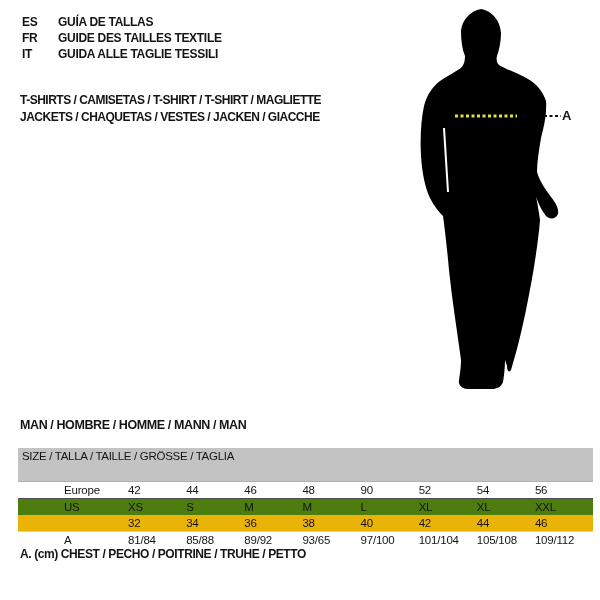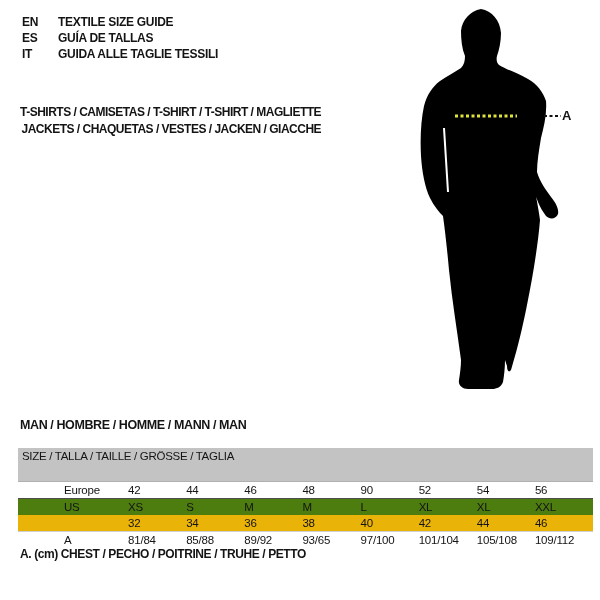--- a/index.html
+++ b/index.html
@@ -15,21 +15,21 @@
 
   
   .lang-block { left: 22px; top: 14px; }
   .lang-row { display: flex; height: 16px; line-height: 16px; }
   .lang-code {
     width: 36px; font-size: 12px; font-weight: bold; letter-spacing: -0.3px;
   }
   .lang-text { font-size: 12px; font-weight: bold; letter-spacing: -0.3px; }
 
   
-  .category-block { left: 20px; top: 104px; text-align: right; }
+  .category-block { left: 20px; top: 92px; }
   .category-line {
     font-size: 12px; font-weight: bold; letter-spacing: -0.5px;
     height: 17px; line-height: 17px; white-space: nowrap;
   }
 
   
   .figure-svg { left: 0; top: 0; width: 600px; height: 600px; }
   .measure-label {
     left: 562px; top: 109px; font-size: 13px; font-weight: bold;
     letter-spacing: -0.3px; line-height: 14px;
@@ -105,26 +105,26 @@
            C 462 20 470 11 481 9 Z" fill="#000000"></path>
   <line x1="444" y1="128" x2="448" y2="192" stroke="#ffffff" stroke-width="2"></line>
   <line x1="455" y1="116" x2="517" y2="116" stroke-width="3" stroke-dasharray="3 2.5" stroke="#dfe43a"></line>
   <line x1="544" y1="116" x2="561" y2="116" stroke-width="2" stroke-dasharray="3 2.5" stroke="#111111"></line>
 </svg>
 
 <div class="abs measure-label">A</div>
 
 <div class="abs lang-block">
   <div class="lang-row">
-    <span class="lang-code">EN</span>
-    <span class="lang-text">TEXTILE SIZE GUIDE</span>
+    <span class="lang-code">ES</span>
+    <span class="lang-text">GUÍA DE TALLAS</span>
   </div>
   <div class="lang-row">
-    <span class="lang-code">ES</span>
-    <span class="lang-text">GUÍA DE TALLAS</span>
+    <span class="lang-code">FR</span>
+    <span class="lang-text">GUIDE DES TAILLES TEXTILE</span>
   </div>
   <div class="lang-row">
     <span class="lang-code">IT</span>
     <span class="lang-text">GUIDA ALLE TAGLIE TESSILI</span>
   </div>
 </div>
 
 <div class="abs category-block">
   <div class="category-line">T-SHIRTS / CAMISETAS / T-SHIRT / T-SHIRT / MAGLIETTE</div>
   <div class="category-line">JACKETS / CHAQUETAS / VESTES / JACKEN / GIACCHE</div>

